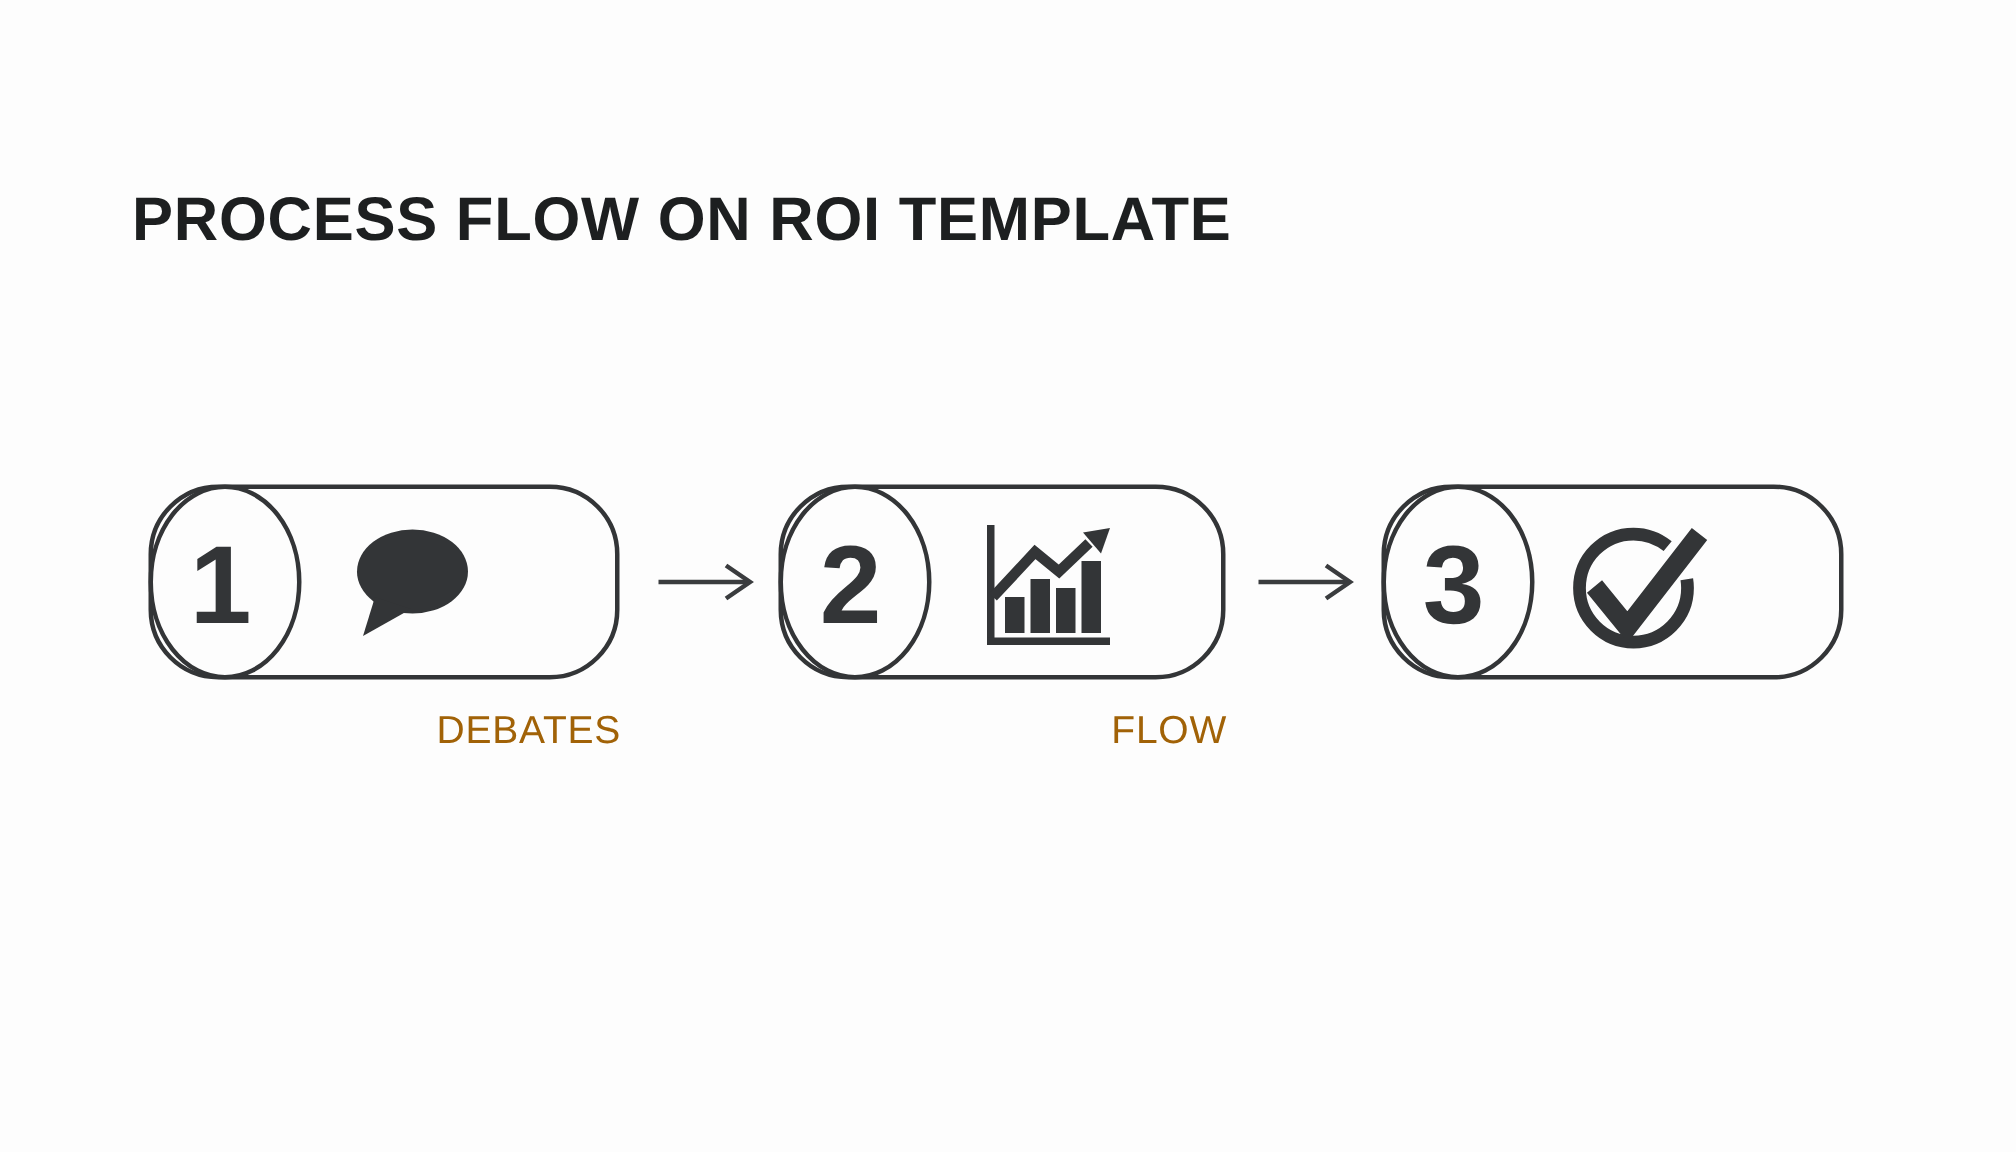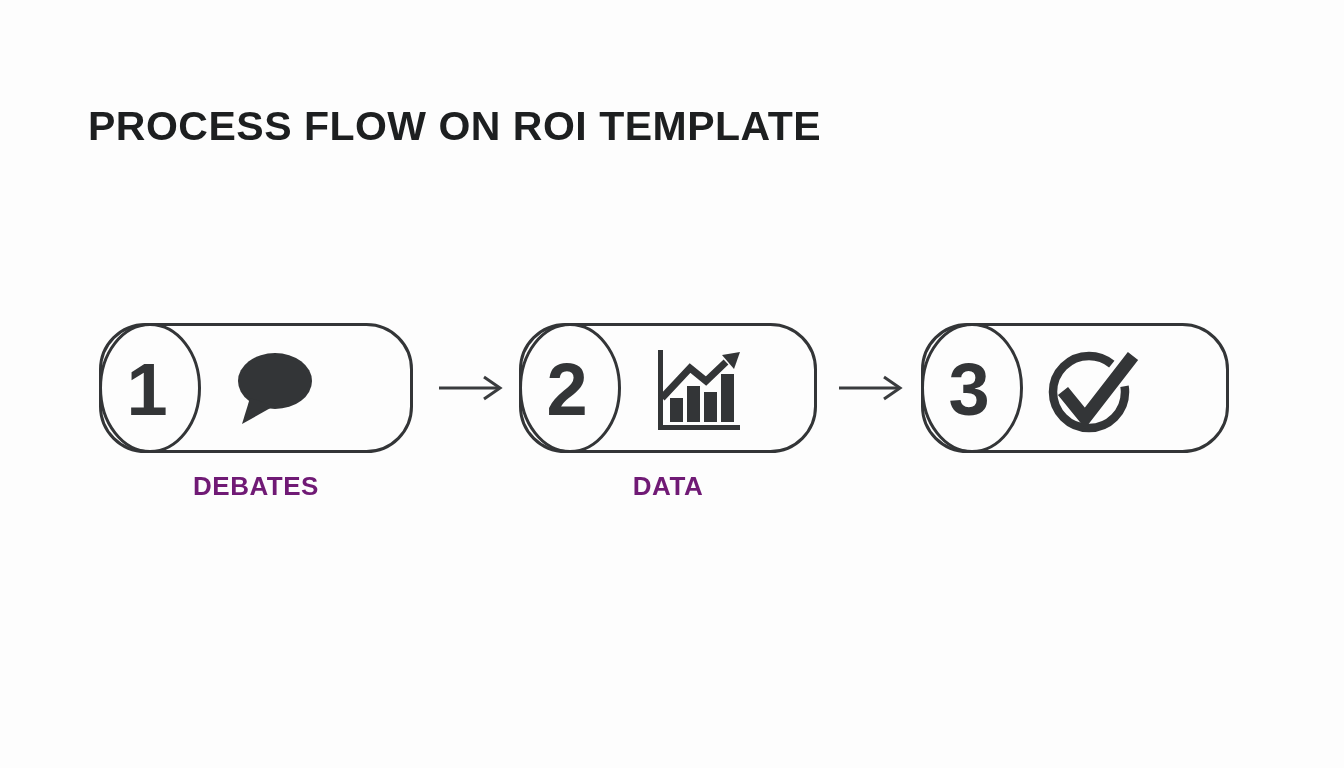--- a/index.html
+++ b/index.html
@@ -7,42 +7,41 @@
     position: relative;
     width: 1344px;
     height: 768px;
     background: #fdfdfd;
     overflow: hidden;
     font-family: "Liberation Sans", sans-serif;
   }
   .title {
     position: absolute;
     left: 88px;
-    top: 104px;
+    top: 124px;
     margin: 0;
     font-size: 41px;
     line-height: 44px;
     font-weight: bold;
     letter-spacing: 0.5px;
     color: #1d1f20;
     white-space: nowrap;
   }
   .step {
     position: absolute;
     top: 322px;
   }
   .step svg.pill { display: block; }
   .step-label {
     margin-top: 18px;
-    text-align: center;
+    text-align: right;
     font-size: 26px;
     line-height: 28px;
-    color: #701a75;
+    color: #a16207;
     letter-spacing: 0.5px;
-    font-weight: bold;
   }
   .num {
     font-family: "Liberation Sans", sans-serif;
     font-size: 74px;
     font-weight: bold;
     fill: #333537;
     text-anchor: middle;
   }
   .arrow { position: absolute; }
 </style>
@@ -80,21 +79,21 @@
         <rect x="8" y="2" width="5" height="80" fill="#333537"></rect>
         <rect x="8" y="77" width="82" height="5" fill="#333537"></rect>
         <rect x="20" y="50" width="13" height="24" fill="#333537"></rect>
         <rect x="37" y="38" width="13" height="36" fill="#333537"></rect>
         <rect x="54" y="44" width="13" height="30" fill="#333537"></rect>
         <rect x="71" y="26" width="13" height="48" fill="#333537"></rect>
         <polyline points="12,50 40,20 56,33 76,14" fill="none" stroke="#333537" stroke-width="7"></polyline>
         <polygon points="90,4 84,21 72,7" fill="#333537"></polygon>
       </g>
     </svg>
-    <div class="step-label">DATA</div>
+    <div class="step-label">FLOW</div>
   </div>
 
   <svg class="arrow" style="left:836px; top:374px;" width="72" height="28" viewBox="0 0 72 28">
     <line x1="3" y1="14" x2="62" y2="14" stroke="#3a3c3e" stroke-width="3"></line>
     <polyline points="48,3 64,14 48,25" fill="none" stroke="#3a3c3e" stroke-width="3"></polyline>
   </svg>
 
   <div class="step" style="left:920px; width:310px;">
     <svg class="pill" width="310" height="132" viewBox="0 0 310 132">
       <rect x="2.5" y="2.5" width="305" height="127" rx="45" fill="none" stroke="#333537" stroke-width="3"></rect>

